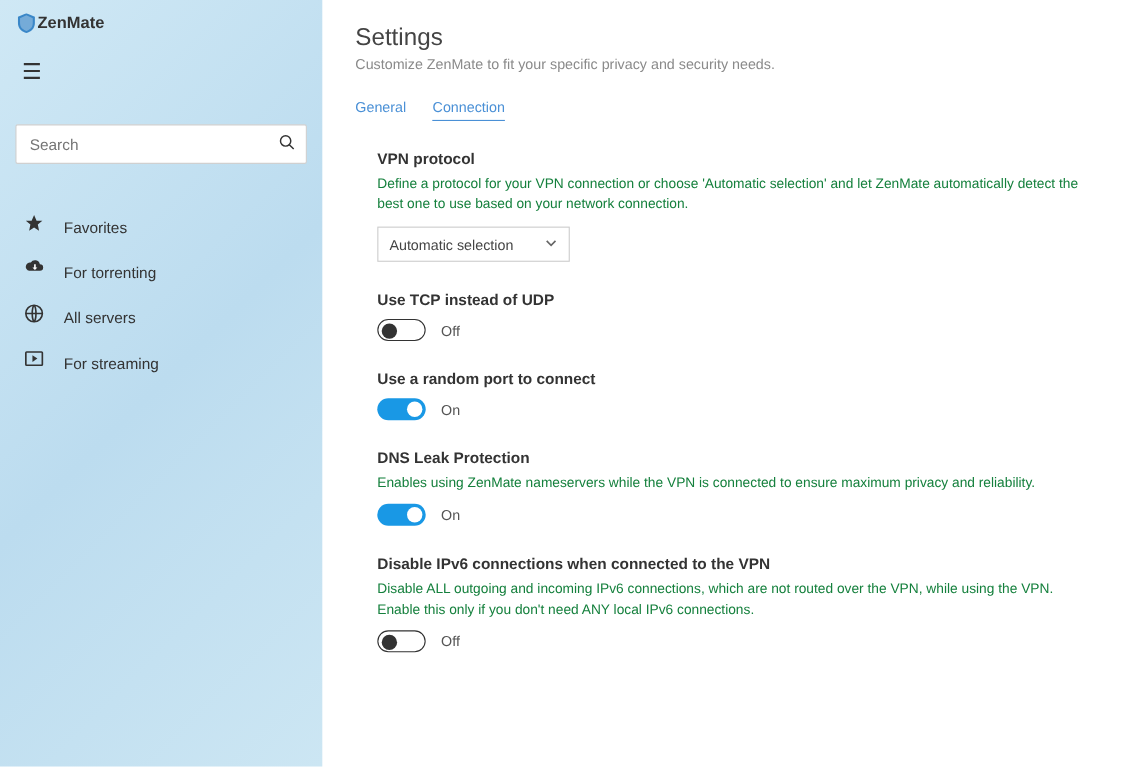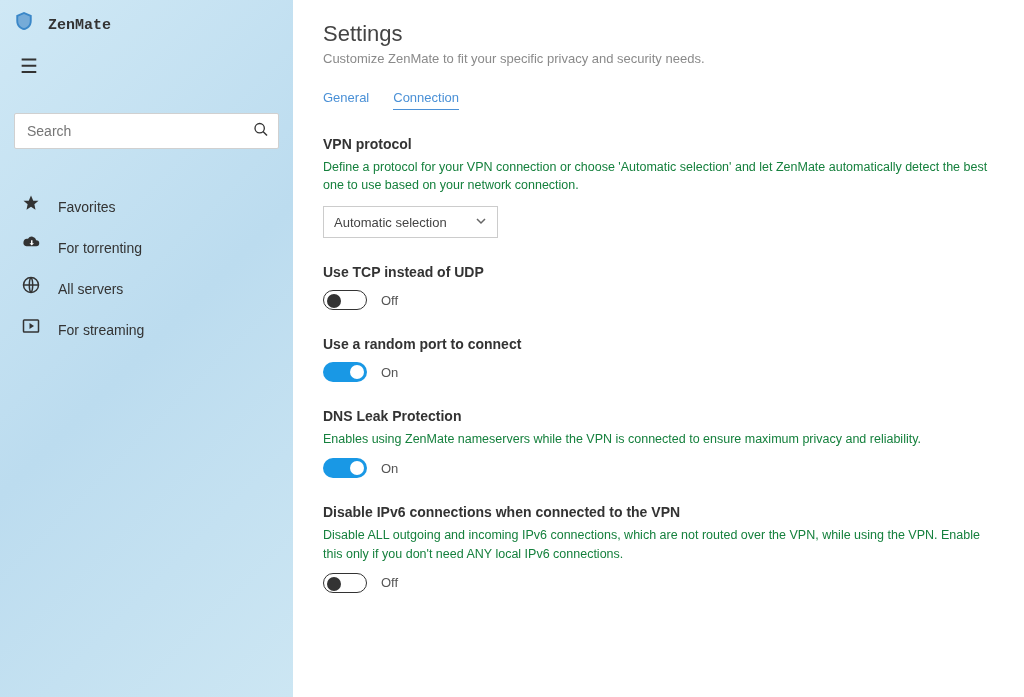--- a/index.html
+++ b/index.html
@@ -15,24 +15,23 @@
   
   .sidebar {
     width: 293px;
     height: 100%;
     background: linear-gradient(135deg, #cfe8f5 0%, #bcdcef 50%, #cce6f3 100%);
     position: relative;
     padding: 10px 10px 0 10px;
   }
   .sidebar .brand {
     display: flex;
-    align-items: flex-end;
-    gap: 16px;
+    align-items: flex-start;
+    gap: 2px;
     padding: 2px 6px 14px 6px;
-    font-family: Liberation Mono, monospace;
   }
   .brand-name { font-weight: 600; font-size: 15px; color: #333; }
   .menu-btn {
     font-size: 20px;
     padding: 6px 10px 18px 10px;
     cursor: pointer;
     color: #333;
   }
   .search-wrap {
     position: relative;
@@ -73,21 +72,21 @@
     background: #fff;
     padding: 21px 30px;
     overflow-y: auto;
     height: 100%;
   }
   .page-title { font-size: 22px; font-weight: 400; color: #444; }
   .page-sub { font-size: 13px; color: #8a8a8a; margin-top: 4px; }
   .tabs { margin-top: 24px; display: flex; gap: 24px; font-size: 13px; }
   .tab { color: #4a90d6; cursor: pointer; padding-bottom: 4px; }
   .tab.active { border-bottom: 1px solid #4a90d6; }
-  .section { margin-top: 26px; }
+  .section { margin-top: 26px; margin-left: 20px; }
   .section:first-of-type { margin-top: 30px; }
   .section h3 { font-size: 14px; font-weight: 700; color: #333; margin-bottom: 6px; }
   .section p.desc { font-size: 12.5px; color: #15803d; line-height: 1.45; }
   .select-wrap {
     margin-top: 12px;
     width: 175px;
     height: 32px;
     border: 1px solid #ccc;
     display: flex;
     align-items: center;

